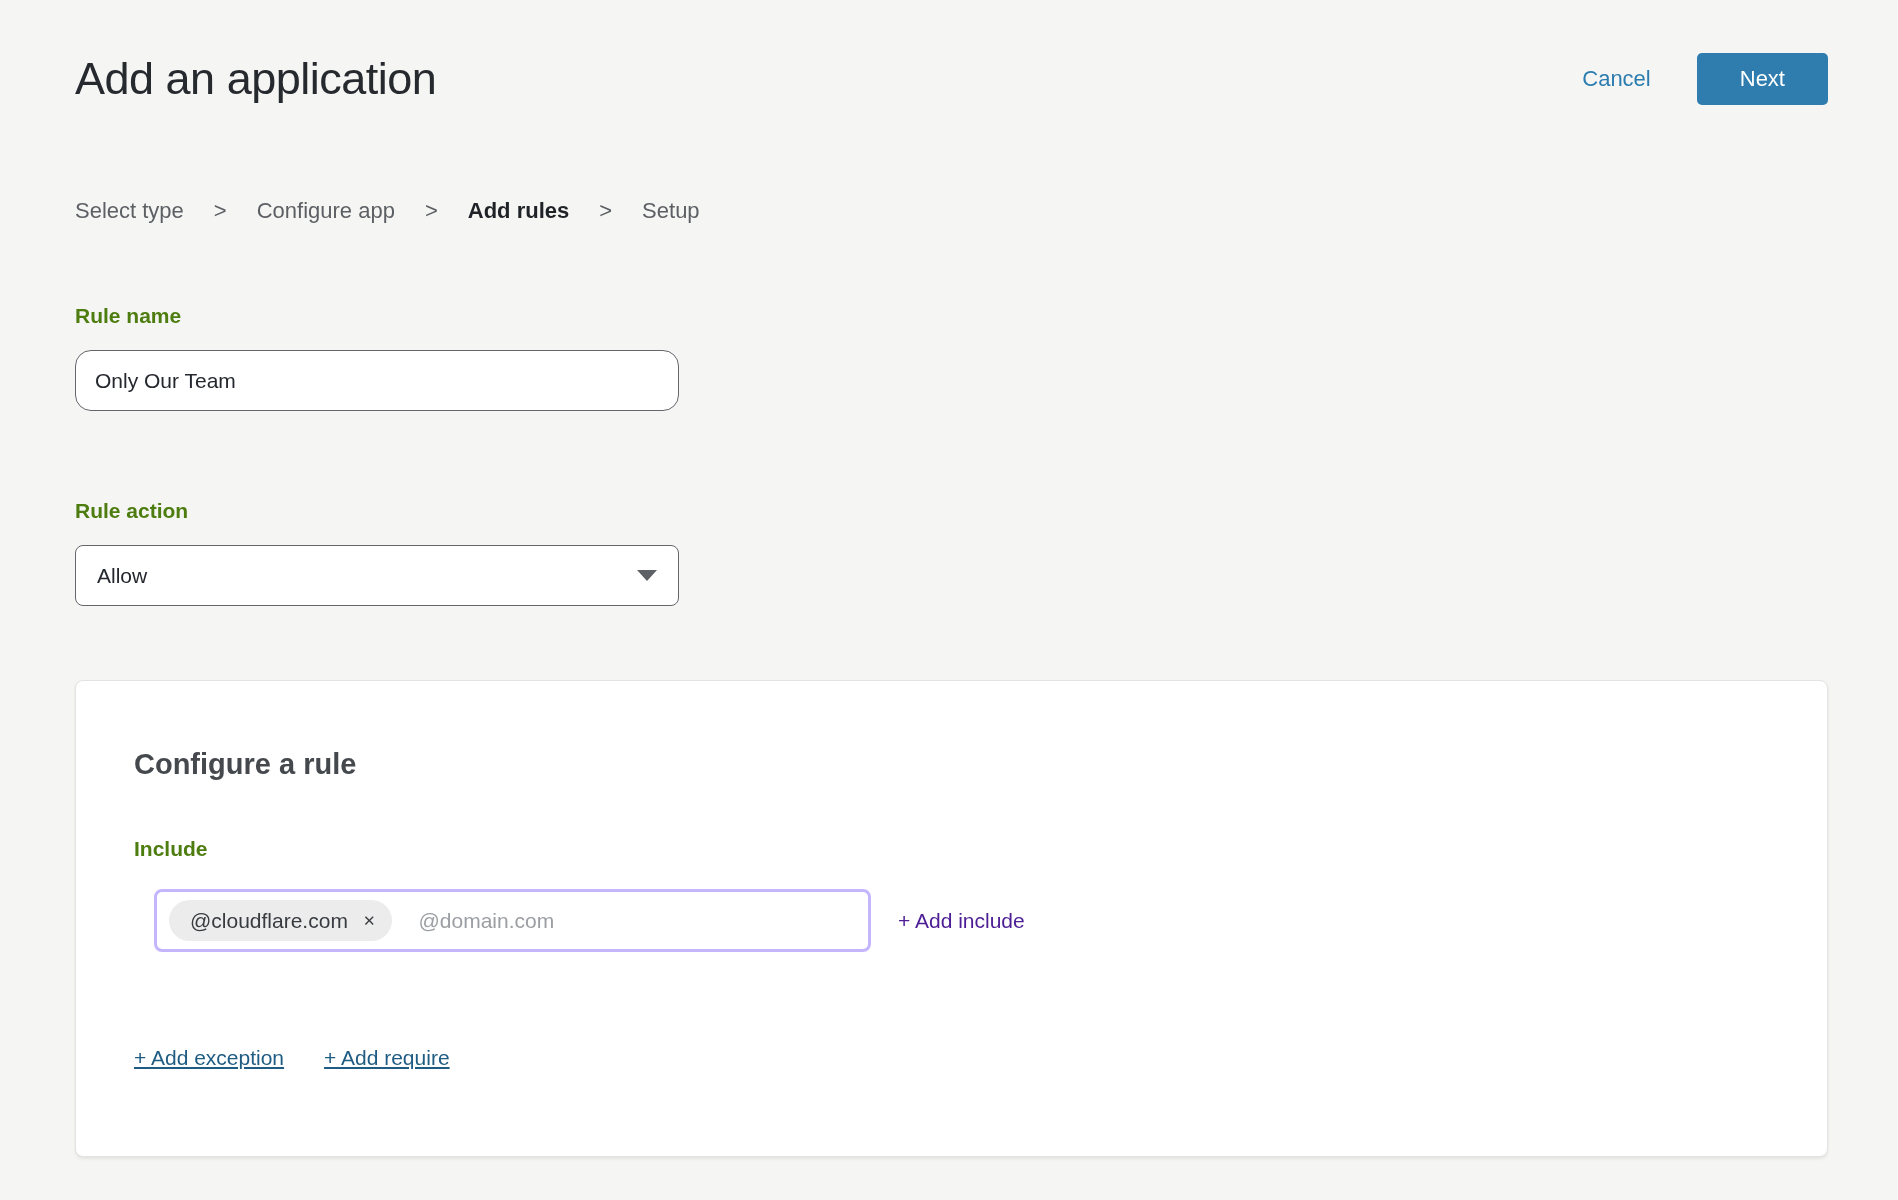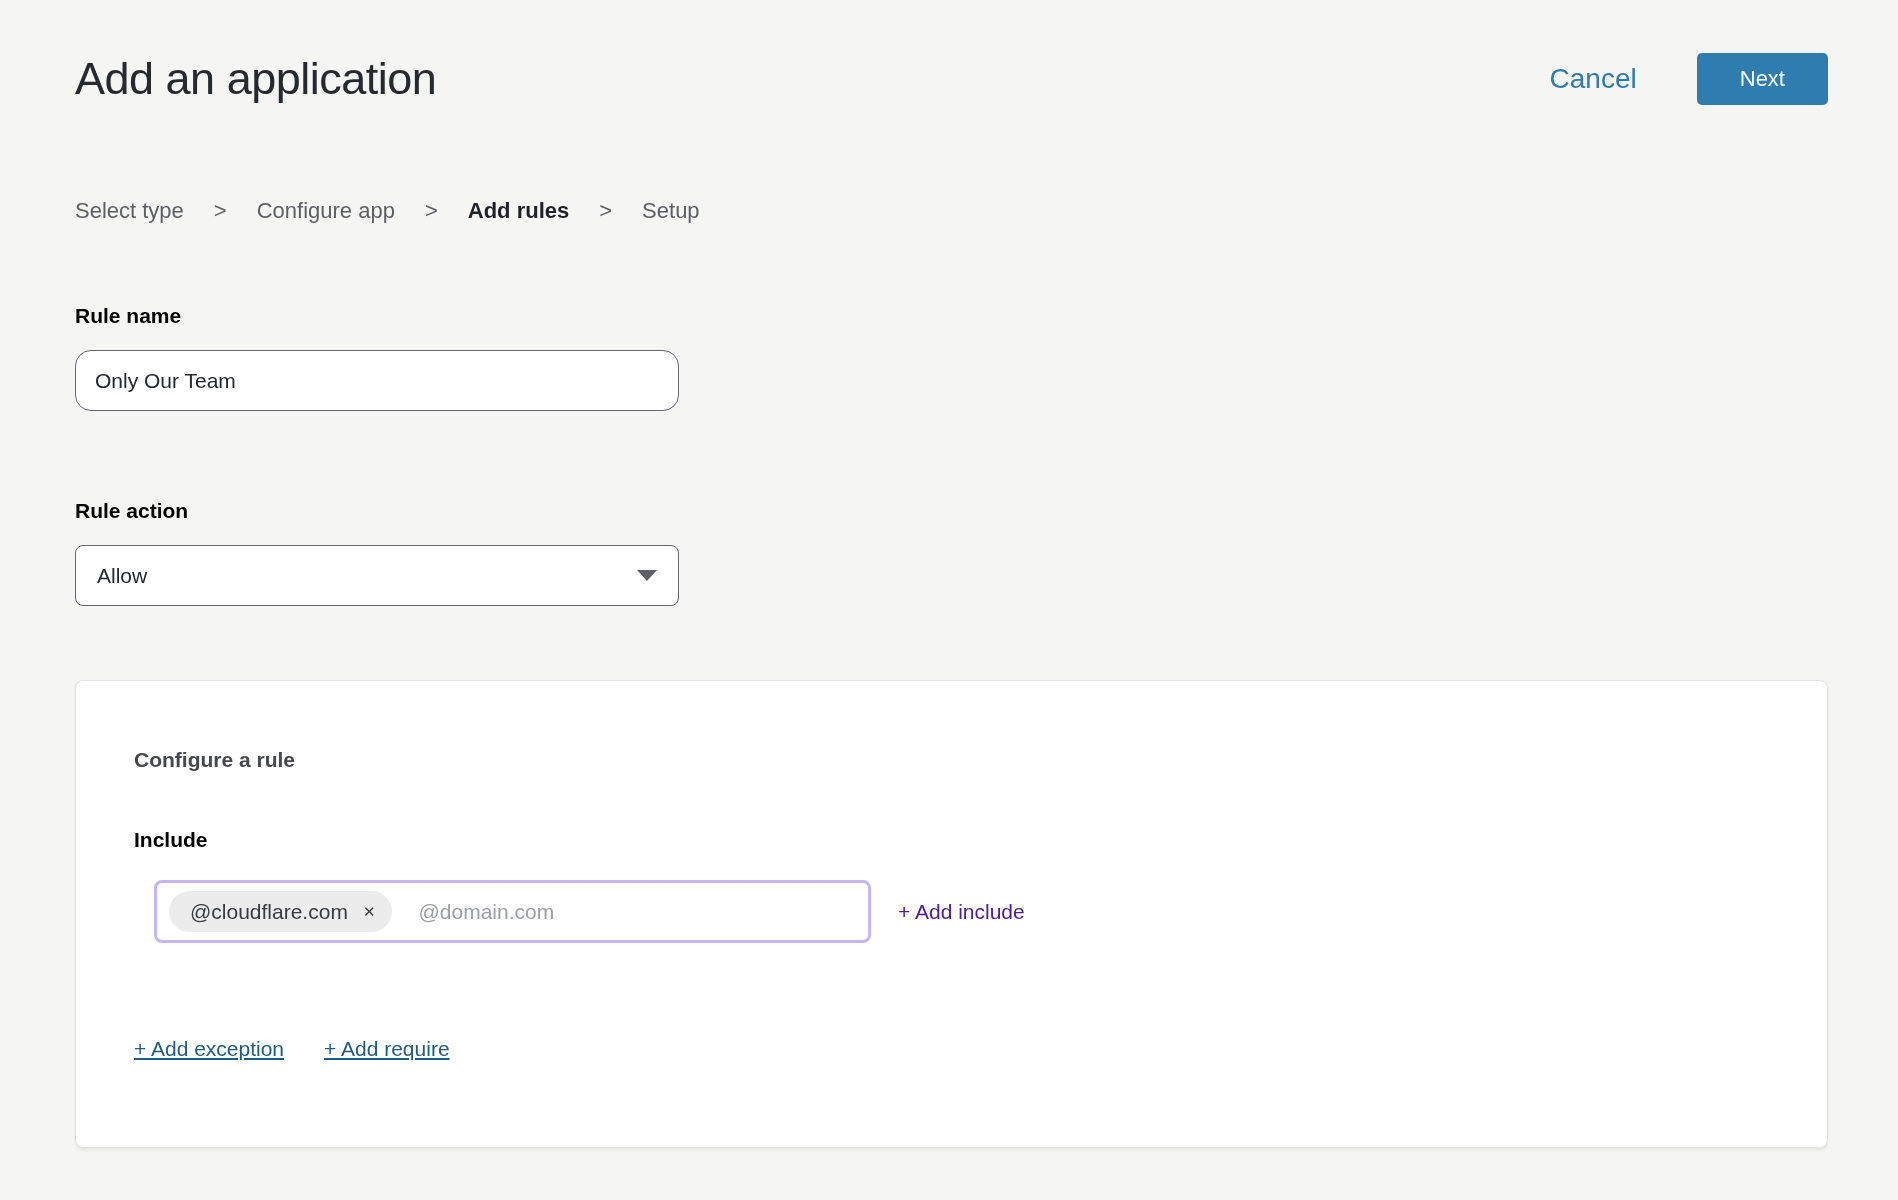--- a/index.html
+++ b/index.html
@@ -14,40 +14,40 @@
   .container { padding: 53px 70px 0 75px; }
 
   
   .topbar { display: flex; justify-content: space-between; align-items: center; gap: 32px; }
   .page-title {
     font-size: 45px; font-weight: 300; margin: 0;
     letter-spacing: -0.5px; color: #26292e;
   }
   .actions { display: flex; align-items: center; }
   .cancel-link {
-    color: #2c7cb0; font-size: 28px; text-decoration: none;
-    cursor: pointer; margin-right: 60px; text-align: right;
+    color: #2c7cb0; font-size: 22px; text-decoration: none;
+    cursor: pointer; margin-right: 46px; text-align: right;
   }
   .next-btn {
     background: #2e7dae; color: #ffffff; font-size: 22px;
     border: none; border-radius: 5px; padding: 13px 43px;
     cursor: pointer; font-family: inherit;
   }
 
   
   .breadcrumb {
     margin-top: 93px; display: flex; 
     font-size: 22px; color: #5c5f63;
   }
   .crumb { margin-right: 30px; cursor: default; }
   .crumb-sep { margin-right: 30px; color: #5c5f63; }
   .crumb.active { color: #1f2227; font-weight: bold; }
 
   
-  .field-label { font-size: 21px; font-weight: bold; color: #000000; line-height: 25px; }
+  .field-label { font-size: 21px; font-weight: bold; color: #4d7c0f; line-height: 25px; }
   .rule-name-label { margin-top: 79px; }
   .rule-action-label { margin-top: 87px; }
   .text-input {
     margin-top: 22px; width: 604px; height: 61px;
     border: 1px solid #63666b; border-radius: 16px;
     background: #ffffff; font-size: 21px; color: #24282e;
     padding: 0 19px; font-family: inherit; display: block; outline: none;
   }
   .select-box {
     margin-top: 22px; width: 604px; height: 61px;
@@ -61,21 +61,21 @@
     border-top: 11px solid #5d6064;
   }
 
   
   .card {
     margin-top: 74px; background: #ffffff;
     border: 1px solid #e3e3e2; border-radius: 8px;
     box-shadow: 0 2px 3px rgba(0,0,0,0.07);
     padding: 67px 59px 86px 58px;
   }
-  .card-title { font-size: 21px; font-weight: bold; margin: 0; color: #45494e; }
+  .card-title { font-size: 29px; font-weight: bold; margin: 0; color: #45494e; }
   .include-label { margin-top: 55px; }
 
   .rule-row { margin-top: 28px; display: flex; align-items: center; }
   .rule-select {
     margin-top: 0; width: 342px; height: 62px;
     border: 1px solid #54575d; flex: none;
   }
   .tag-input {
     margin-left: 20px; width: 717px; height: 63px;
     border: 3px solid #c4b5fd; border-radius: 8px; background: #ffffff;

